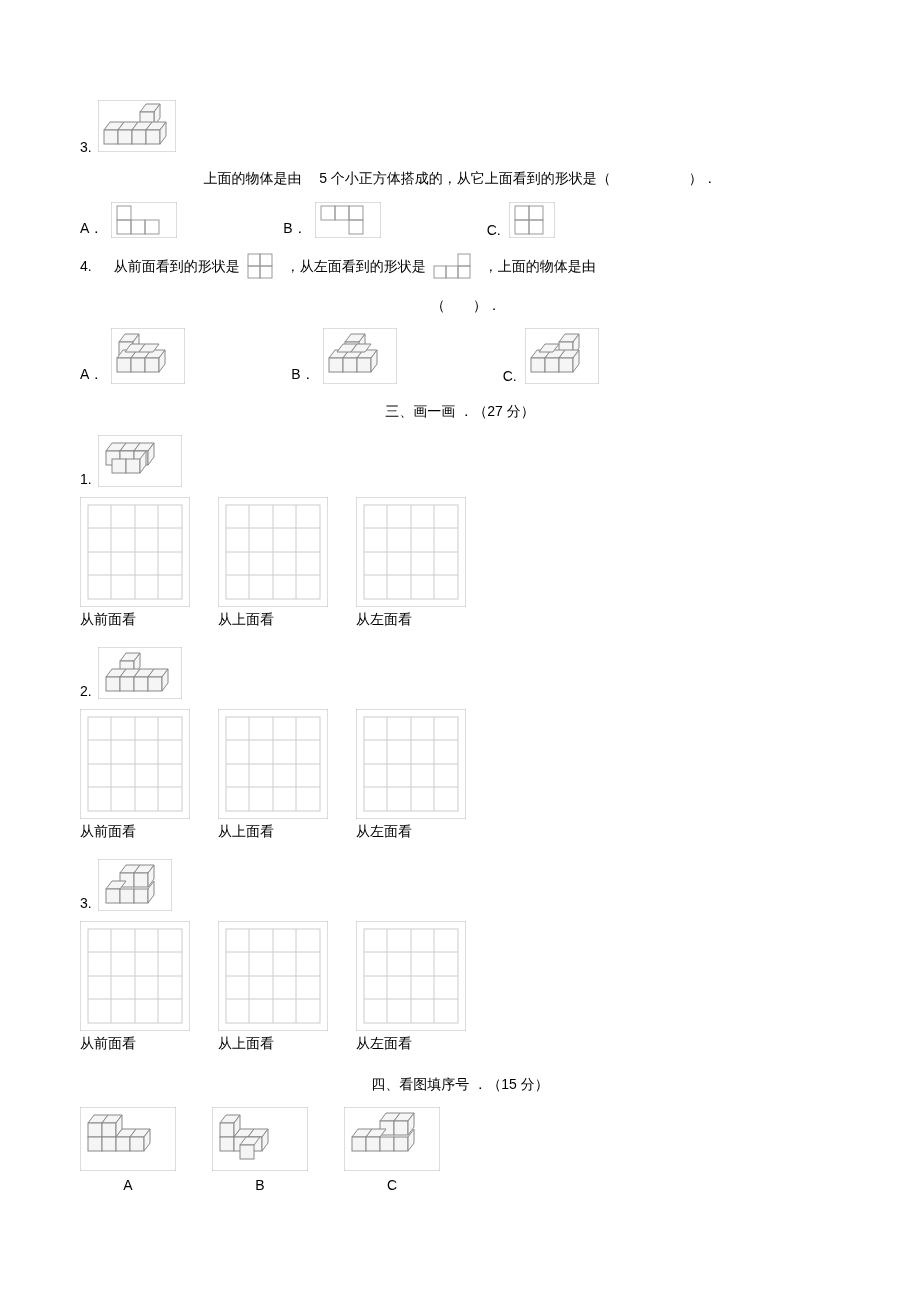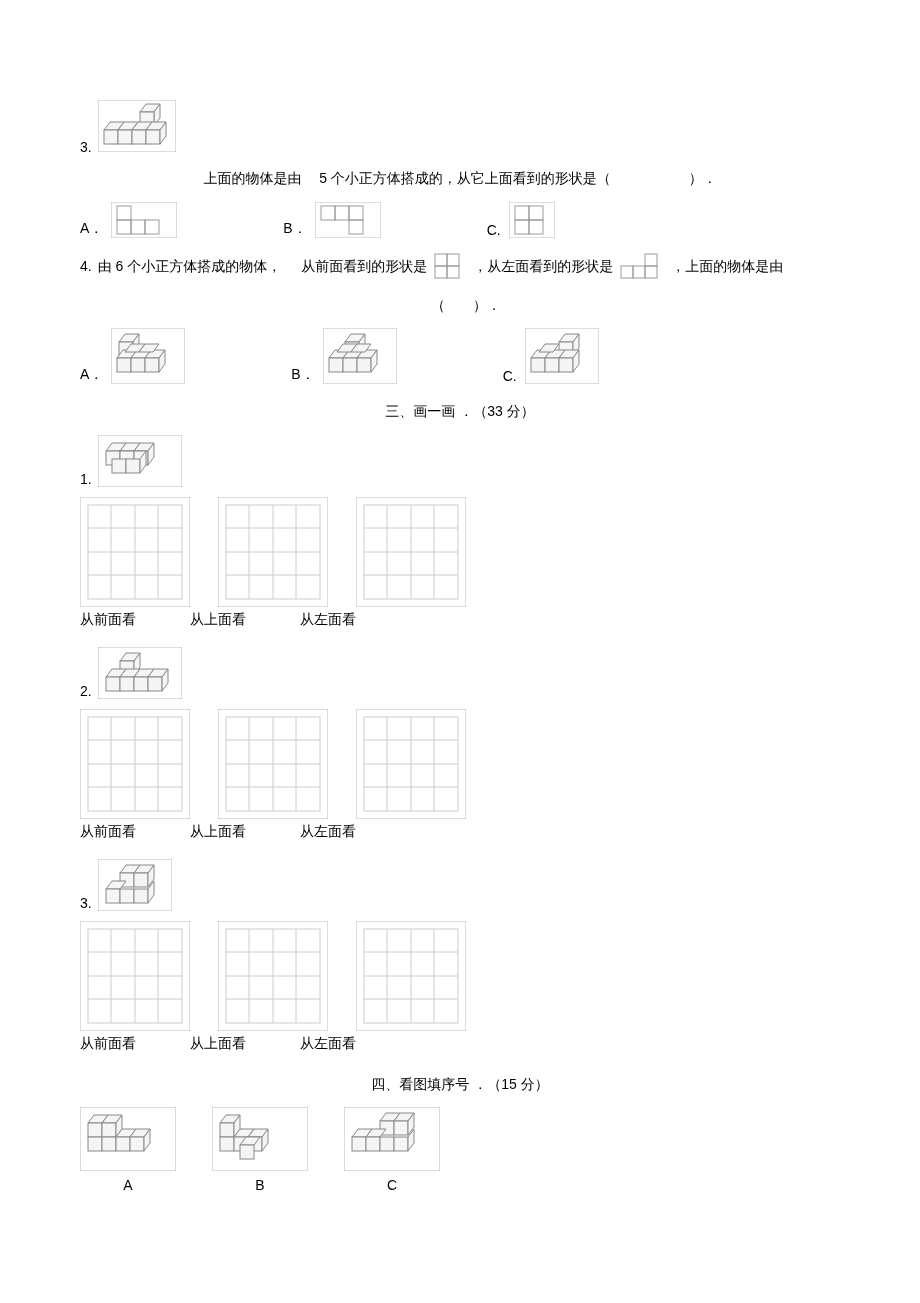--- a/index.html
+++ b/index.html
@@ -11,21 +11,21 @@
       padding: 100px 80px 40px 80px;
       width: 920px;
     }
     .row { display: flex; align-items: flex-end; flex-wrap: wrap; gap: 4px; margin-bottom: 6px; }
     .row-base { display: flex; align-items: baseline; flex-wrap: wrap; gap: 4px; margin-bottom: 6px; }
     .text-line { margin: 10px 0; line-height: 1.9; text-align: center; }
     .qnum { margin-right: 2px; }
     .option-row { display: flex; align-items: flex-end; gap: 8px; margin: 6px 0 14px 0; }
     .option-group { display: flex; align-items: flex-end; gap: 8px; }
     .grid-row { display: flex; gap: 28px; margin: 10px 0 4px 0; }
-    .label-row { display: flex; margin-bottom: 18px; }
+    .label-row { display: flex; gap: 28px; margin-bottom: 18px; }
     .label-cell { width: 110px; font-size: 14px; }
     .abc-row { display: flex; gap: 36px; margin: 10px 0; align-items: flex-end; }
     .abc-group { display: flex; flex-direction: column; align-items: center; gap: 6px; }
     .abc-label { font-family: Arial, sans-serif; font-size: 14px; }
     .spacer-w { display: inline-block; }
   </style>
 </head>
 <body>
 
 <div class="row">
@@ -95,21 +95,20 @@
           <rect x="20" y="4" width="14" height="14"></rect>
           <rect x="6" y="18" width="14" height="14"></rect>
           <rect x="20" y="18" width="14" height="14"></rect>
         </g>
       </svg>
   </div>
 </div>
 
 <div class="row-base text-line" style="align-items:center;">
   <span class="qnum">4.</span>
-  <span>由 6 个小正方体搭成的物体，</span>
   <span class="spacer-w" style="width:12px"></span>
   <span>从前面看到的形状是</span>
   <svg width="38" height="30" viewBox="0 0 38 30">
       <g stroke="#999" fill="none">
         <rect x="4" y="2" width="12" height="12"></rect>
         <rect x="16" y="2" width="12" height="12"></rect>
         <rect x="4" y="14" width="12" height="12"></rect>
         <rect x="16" y="14" width="12" height="12"></rect>
       </g>
     </svg>
@@ -183,21 +182,21 @@
           <rect x="6" y="30" width="14" height="14"></rect>
           <rect x="20" y="30" width="14" height="14"></rect>
           <rect x="34" y="30" width="14" height="14"></rect>
           <polygon points="54,22 54,36 48,44 48,30"></polygon>
           <polygon points="20,16 34,16 28,24 14,24"></polygon>
         </g>
       </svg>
   </div>
 </div>
 
-<div class="text-line">三、画一画  ．（33 分）</div>
+<div class="text-line">三、画一画  ．（27 分）</div>
 
 <div class="row">
   <span class="qnum">1.</span>
   <svg width="84" height="52" viewBox="0 0 84 52">
       <rect x="0" y="0" width="84" height="52" fill="#fff" stroke="#bbb"></rect>
       <g stroke="#888" fill="#f5f5f5">
         <polygon points="14,8 28,8 22,16 8,16"></polygon>
         <polygon points="28,8 42,8 36,16 22,16"></polygon>
         <polygon points="42,8 56,8 50,16 36,16"></polygon>
         <polygon points="20,16 34,16 28,24 14,24"></polygon>

